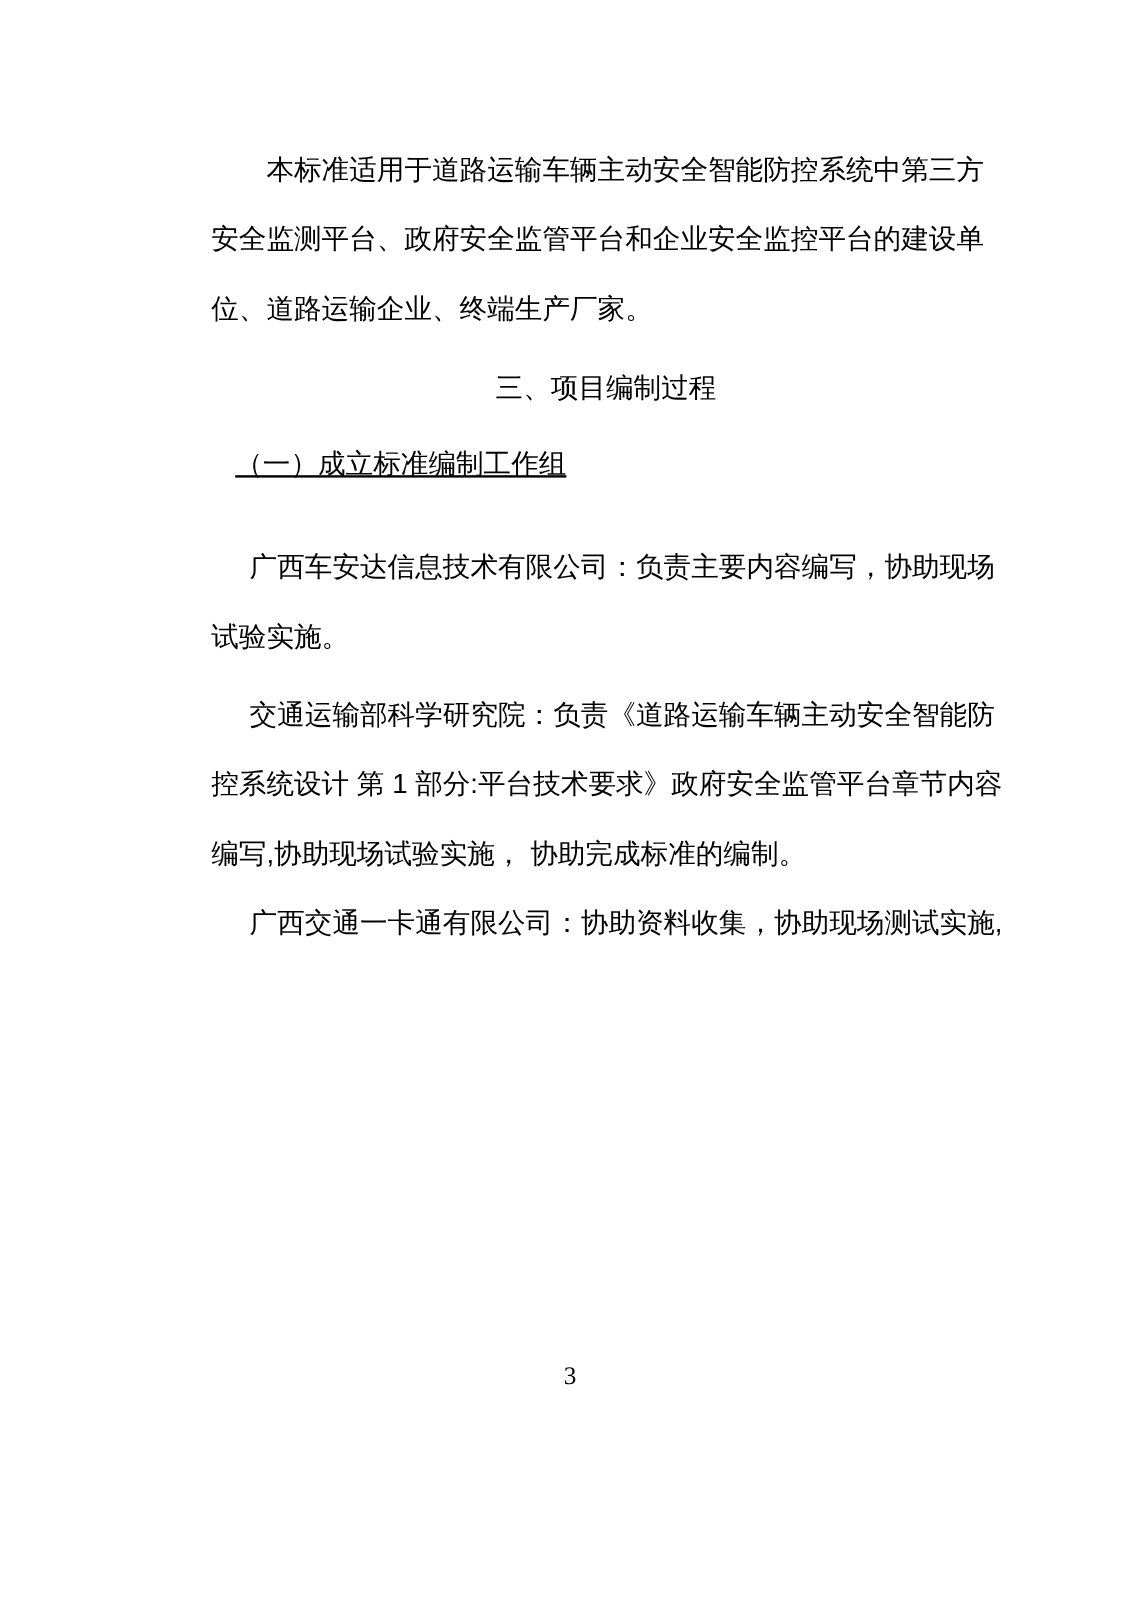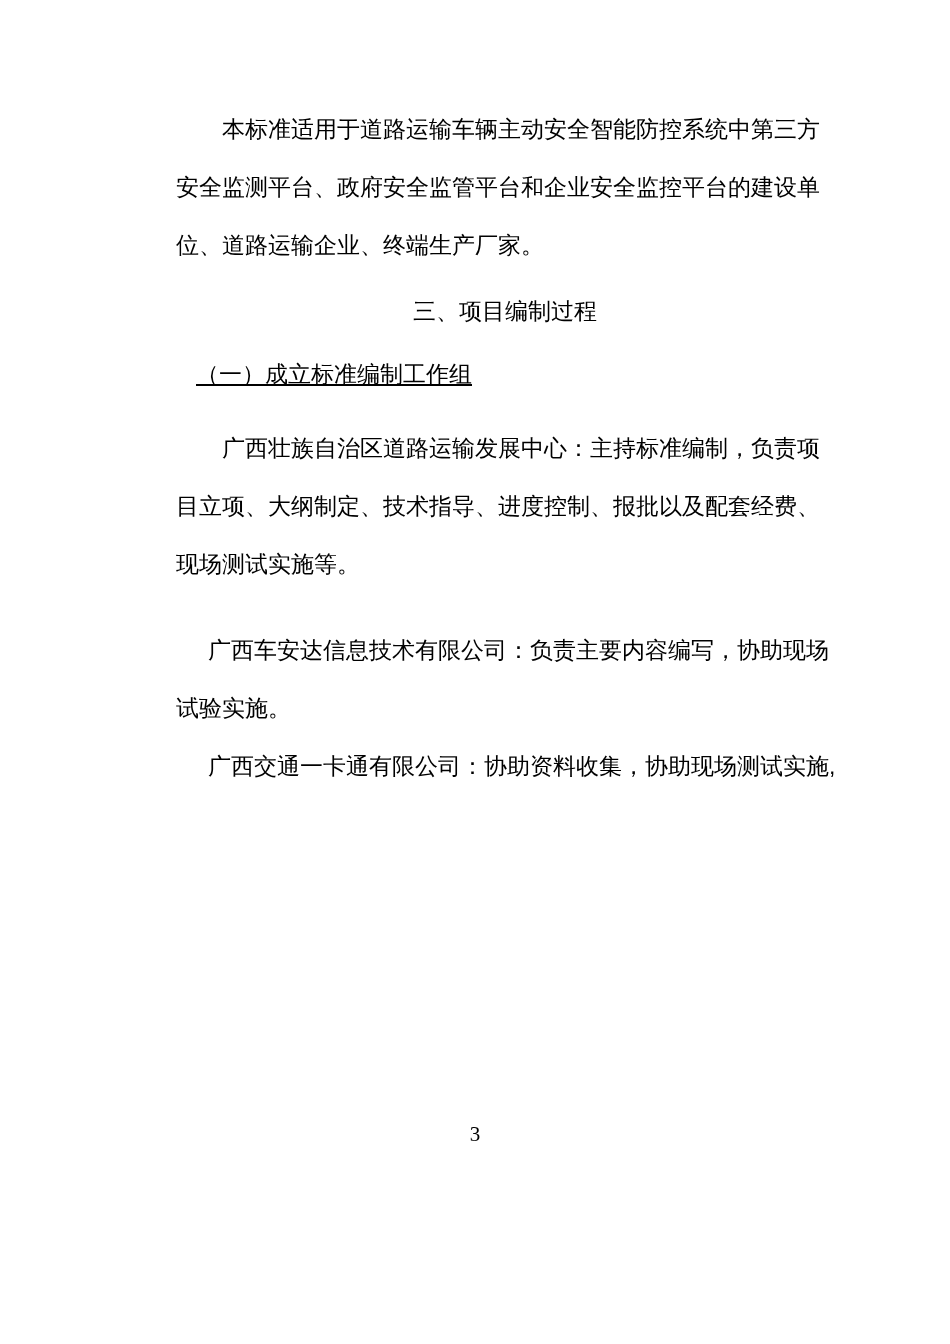--- a/index.html
+++ b/index.html
@@ -1,21 +1,21 @@
 <!DOCTYPE html>
 <html><head>
 <meta charset="utf-8">
 <style>
   * { margin: 0; padding: 0; box-sizing: border-box; }
   html, body { background: #ffffff; }
   .page {
     position: relative;
     width: 950px;
     height: 1192px;
-    margin: 0 auto;
+    margin: 12px auto;
     background: #ffffff;
     color: #000000;
     font-family: "Liberation Sans", sans-serif;
     font-size: 23px;
     padding: 100px 128px 0 176px;
     overflow: hidden;
   }
   .para { line-height: 58px; }
   .line { white-space: nowrap; }
   .indent-2 { padding-left: 46px; }   
@@ -50,31 +50,31 @@
   <div class="para">
     <div class="line indent-2">本标准适用于道路运输车辆主动安全智能防控系统中第三方</div>
     <div class="line">安全监测平台、政府安全监管平台和企业安全监控平台的建设单</div>
     <div class="line">位、道路运输企业、终端生产厂家。</div>
   </div>
 
   <div class="heading heading-l1">三、项目编制过程</div>
 
   <div class="heading heading-l2">（一）成立标准编制工作组</div>
 
-  <div class="para para-center">
-    <div class="line indent-2">广西壮族自治区道路运输发展中心：主持标准编制，负责项</div>
-    <div class="line">目立项、大纲制定、技术指导、进度控制、报批以及配套经费、</div>
-    <div class="line">现场测试实施等。</div>
-  </div>
 
   <div class="para para-cheanda">
     <div class="line indent-14">广西车安达信息技术有限公司：负责主要内容编写，协助现场</div>
     <div class="line">试验实施。</div>
   </div>
 
+  <div class="para para-academy">
+    <div class="line indent-14">交通运输部科学研究院：负责《道路运输车辆主动安全智能防</div>
+    <div class="line">控系统设计 第 1 部分:平台技术要求》政府安全监管平台章节内容</div>
+    <div class="line">编写,协助现场试验实施， 协助完成标准的编制。</div>
+  </div>
 
   <div class="para para-yikatong">
     <div class="line indent-14">广西交通一卡通有限公司：协助资料收集，协助现场测试实施,</div>
   </div>
 
   <div class="page-number">3</div>
 
 </div>
 
 </body></html>

